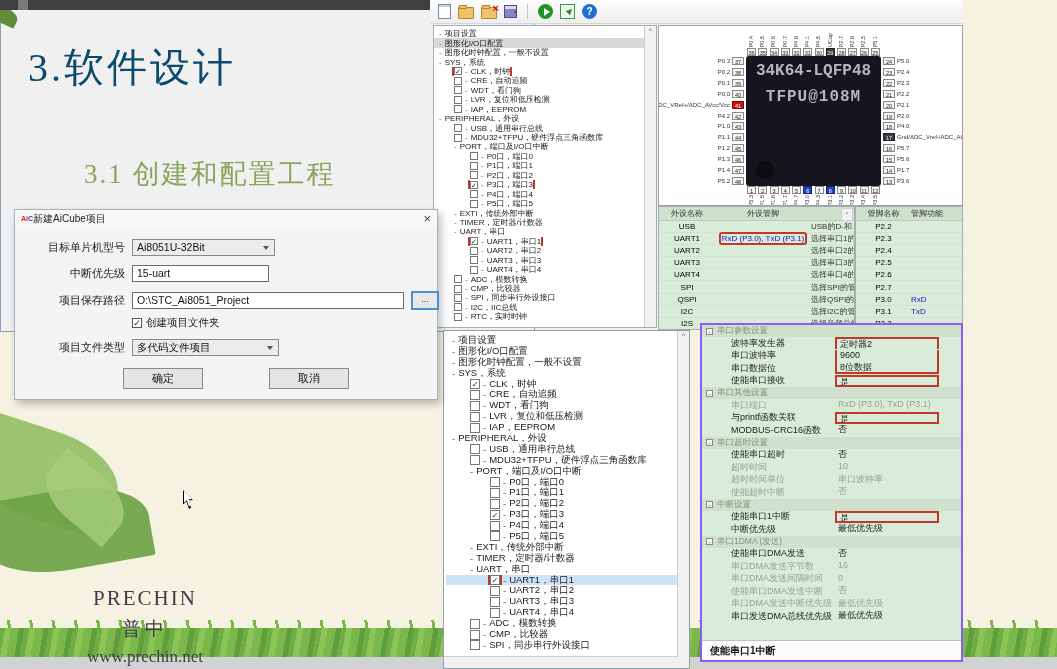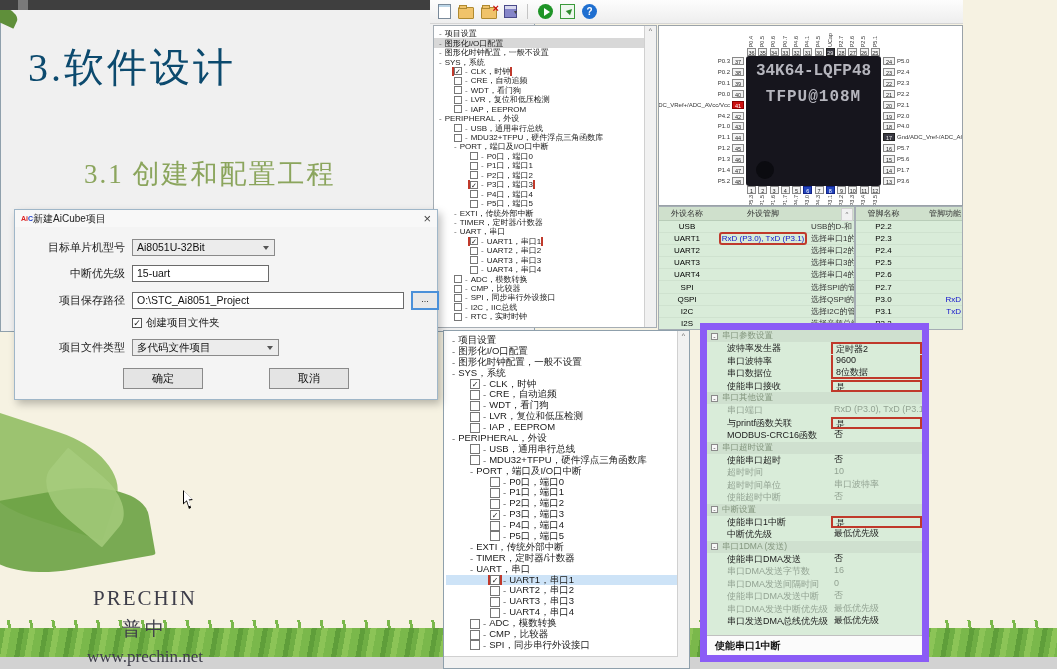--- a/index.html
+++ b/index.html
@@ -84,29 +84,29 @@
   
   .gtable{position:absolute;z-index:6;background:#d9ecd9;border:1px solid #a5adb4;box-sizing:border-box;overflow:hidden;font-size:8px}
   #table1{left:658px;top:206px;width:197px;height:124px}
   #table2{left:855px;top:206px;width:108px;height:124px}
   .thead{display:flex;background:#cfe0cc;color:#333;height:13px;align-items:center;border-bottom:1px solid #b9cdb9}
   .trowt{display:flex;height:11.1px;align-items:center;border-bottom:1px solid #cfe2cf;white-space:nowrap}
   .c-name{width:56px;text-align:center;flex:none}
   .c-pins{width:96px;text-align:center;flex:none;color:#1111cc}
   .c-desc{width:44px;overflow:hidden;flex:none;color:#333;text-align:left}
   .c-p1{width:55px;text-align:center;flex:none}
-  .c-p2{width:50px;text-align:right;flex:none;color:#1111cc}
+  .c-p2{width:50px;text-align:left;flex:none;color:#1111cc}
   .hcol{color:#333}
   .rbox-i{outline:2px solid #c0392b;border-radius:1px;padding:0 1px}
   .tscroll-up{position:absolute;right:1px;top:1px;width:10px;height:11px;background:#f1f1f1;border:1px solid #d0d0d0;font-size:6px;text-align:center;line-height:10px;color:#666}
   
-  #props{position:absolute;left:700px;top:323px;width:229px;height:339px;background:#d9ecd9;border:7px solid #8b5cf6;box-sizing:border-box;z-index:7;overflow:hidden;font-size:9px}
+  #props{position:absolute;left:700px;top:323px;width:263px;height:339px;background:#d9ecd9;border:2px solid #8b5cf6;box-sizing:border-box;z-index:7;overflow:hidden;font-size:9px}
   .pgroup{height:12px;background:#cfe0cf;color:#84977f;display:flex;align-items:center;gap:4px;padding-left:4px;font-size:8.5px}
   .gbox{width:7px;height:7px;border:1px solid #8a8a8a;background:#f7f7f7;font-size:7px;line-height:5px;text-align:center;color:#555;box-sizing:border-box}
-  .prow{height:12.5px;display:flex;align-items:flex-start;padding-left:20px;color:#1c1c1c}
+  .prow{height:12.5px;display:flex;align-items:center;padding-left:29px;color:#1c1c1c}
   .prow.dim{color:#93a393}
   .plab{width:104px;flex:none;white-space:nowrap;overflow:hidden}
   .pval{width:104px;height:12px;line-height:10px;box-sizing:border-box;padding-left:3px;white-space:nowrap;overflow:hidden}
   .rb-top{border:2px solid #c0392b;border-bottom:none}
   .rb-mid{border-left:2px solid #c0392b;border-right:2px solid #c0392b}
   .rb-bot{border:2px solid #c0392b;border-top:none}
   .rb-one{border:2px solid #c0392b}
   .pstatus{position:absolute;left:0;right:0;bottom:0;height:19px;background:#fbfbfb;border-top:1px solid #c0c0c0;
     font-weight:bold;color:#111;font-size:10px;line-height:19px;padding-left:8px}
   

